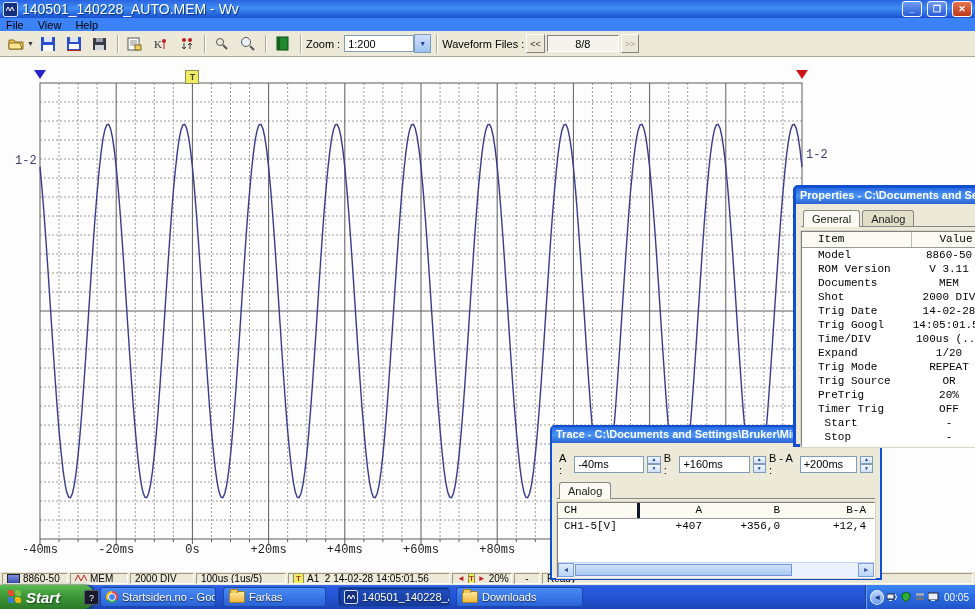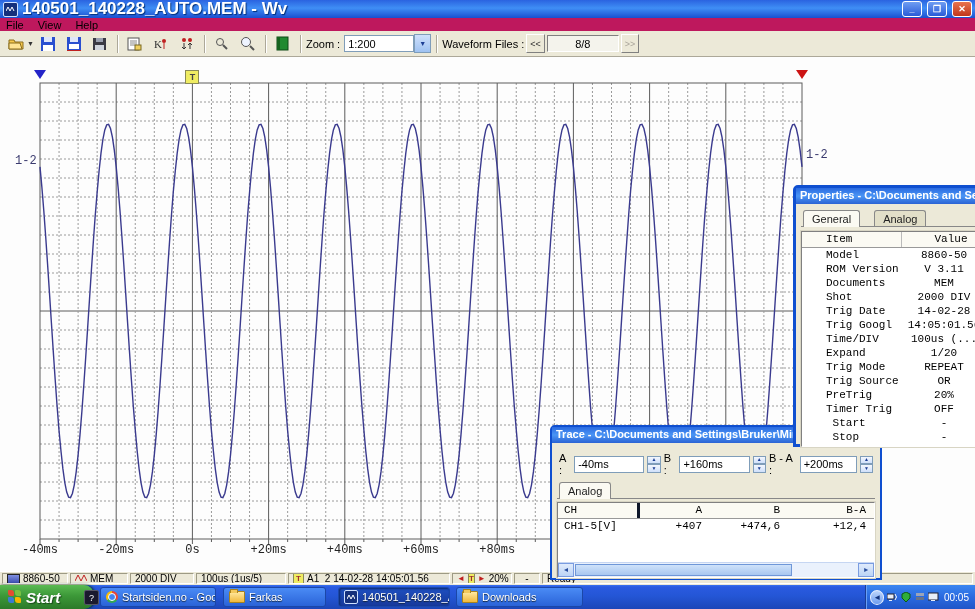--- a/index.html
+++ b/index.html
@@ -5,27 +5,27 @@
   html,body{margin:0;padding:0}
   body{width:975px;height:609px;position:relative;overflow:hidden;background:#fff;
        font-family:"Liberation Sans",sans-serif;font-size:11px;color:#000}
   
   .titlebar{position:absolute;left:0;top:0;width:975px;height:18px;
     background:linear-gradient(180deg,#2a63e0 0%,#3f8ef5 45%,#1a4fd0 100%);
     display:flex;align-items:center;gap:4px;padding:0 3px;box-sizing:border-box;z-index:3}
   .app-ico{width:13px;height:13px;background:#15307c;border:1px solid #cfe0ff;border-radius:2px;
     display:flex;align-items:center;justify-content:center}
   .app-ico svg{display:block}
-  .title-text{flex:1;color:#fff;font-weight:bold;font-size:17px;text-shadow:1px 1px 1px #00307a;
+  .title-text{flex:1;color:#fff;font-weight:normal;font-size:14px;text-shadow:1px 1px 1px #00307a;
     white-space:nowrap;overflow:hidden}
   .winbtn{width:18px;height:14px;border:1px solid #fff;border-radius:3px;margin-left:1px;
     color:#fff;font-size:9px;font-weight:bold;display:flex;align-items:center;justify-content:center;line-height:1}
   .winbtn.blue{background:linear-gradient(180deg,#6f9df2,#2a5cd8)}
   .winbtn.red{background:linear-gradient(180deg,#e8744f,#c0371b)}
-  .menubar{position:absolute;left:0;top:18px;width:975px;height:13px;background:#be185d;
+  .menubar{position:absolute;left:0;top:18px;width:975px;height:13px;background:#3b82f6;
     display:flex;align-items:center;gap:14px;padding:0 6px;box-sizing:border-box;z-index:3}
   .toolbar{position:absolute;left:0;top:31px;width:975px;height:26px;background:#ece9d8;
     border-bottom:1px solid #aca899;display:flex;align-items:center;gap:2px;padding:0 4px;box-sizing:border-box;z-index:3}
   .tbtn{width:22px;height:20px;display:flex;align-items:center;justify-content:center;border:1px solid transparent}
   .tsep{width:1px;height:18px;background:#aca899;box-shadow:1px 0 0 #fff;margin:0 3px}
   .ddarrow{font-size:7px;color:#333;margin-left:-3px}
   .combo{display:flex;align-items:center;margin-left:2px}
   .combo-box{width:62px;height:15px;background:#fff;border:1px solid #7f9db9;font-size:11px;
     padding:0 3px;display:flex;align-items:center}
   .combo-btn{width:15px;height:17px;background:linear-gradient(180deg,#cfe0fb,#9ec2f2);
@@ -48,27 +48,27 @@
   .tick-label{position:absolute;transform:translateX(-50%);font:12px "Liberation Mono","DejaVu Sans Mono",monospace;color:#222;top:486px}
   
   .fwin{position:absolute;background:#ece9d8;border:3px solid #0f4fd0;border-radius:5px 5px 0 0;box-sizing:border-box}
   .fwin .ftitle{height:16px;background:linear-gradient(180deg,#2a6ae0,#4a95f5 50%,#2a63d4);
     color:#fff;font-weight:bold;font-size:11px;padding:1px 4px 0;white-space:nowrap;overflow:hidden;box-sizing:border-box}
   #props{left:793px;top:185px;width:216px;height:262px;z-index:6}
   #trace{left:550px;top:425px;width:332px;height:155px;z-index:5;border-width:2px}
   .fbody{padding:4px 5px;box-sizing:border-box}
   .tabs{display:flex;align-items:flex-end;border-bottom:1px solid #888;height:18px;padding-left:2px}
   .tab{font-size:11px;padding:2px 8px 1px;border:1px solid #888;border-bottom:none;border-radius:3px 3px 0 0;
-    background:#e2dfc8;margin-right:14px;color:#222}
+    background:#e2dfc8;margin-right:2px;color:#222}
   .tab.active{background:#fbfaf3;position:relative;margin-bottom:-1px;padding-bottom:2px}
   .gridtable{background:#fff;border:1px solid;border-color:#808080 #fff #fff #808080;outline:1px solid #d8d5c4;
     font:11px "Liberation Mono","DejaVu Sans Mono",monospace;position:relative;overflow:hidden}
   .thead{display:flex;background:#fbfaf3;border-bottom:1px solid #999;line-height:15px;font-size:11px}
   .prow,.trow{display:flex;line-height:14px}
-  .pc-item{width:100px;padding-left:24px;box-sizing:border-box}
+  .pc-item{width:110px;padding-left:16px;box-sizing:border-box}
   .thead .pc-item{border-right:1px solid #bbb}
   .pc-val{flex:1;text-align:center}
   .tc0{width:82px;padding-left:6px;box-sizing:border-box}
   .tc1{width:62px;text-align:right}.tc2{width:78px;text-align:right}
   .tc3{flex:1;text-align:right;padding-right:8px}
   .thead .tc0{border-right:3px solid #0f172a}
   
   .spinrow{display:flex;align-items:center;gap:3px;padding:5px 2px 4px}
   .spininput{height:15px;background:#fff;border:1px solid #7f9db9;font-size:11px;padding:0 3px;
     display:flex;align-items:center}
@@ -386,21 +386,21 @@
       <div class="thead">
         <span class="tc0">CH</span>
         <span class="tc1">A</span>
         <span class="tc2">B</span>
         <span class="tc3">B-A</span>
       </div>
       <div id="trace-rows">
           <div class="trow">
             <span class="tc0">CH1-5[V]</span>
             <span class="tc1">+407</span>
-            <span class="tc2">+474,6</span>
+            <span class="tc2">+356,0</span>
             <span class="tc3">+12,4</span>
           </div>
         </div>
       <div class="hscroll">
         <span class="sbtn">◄</span>
         <span class="hthumb"></span>
         <span style="flex:1"></span>
         <span class="sbtn">►</span>
       </div>
     </div>

